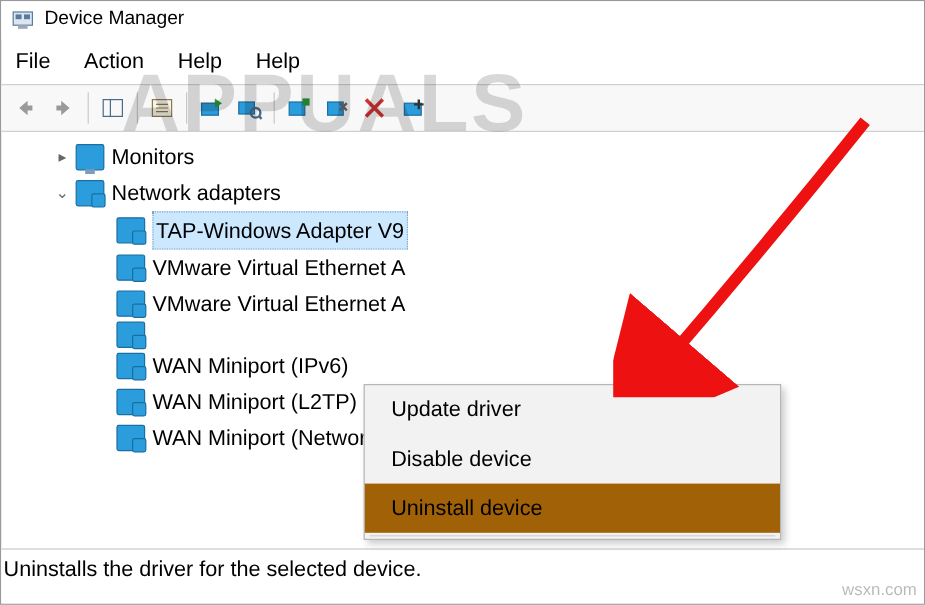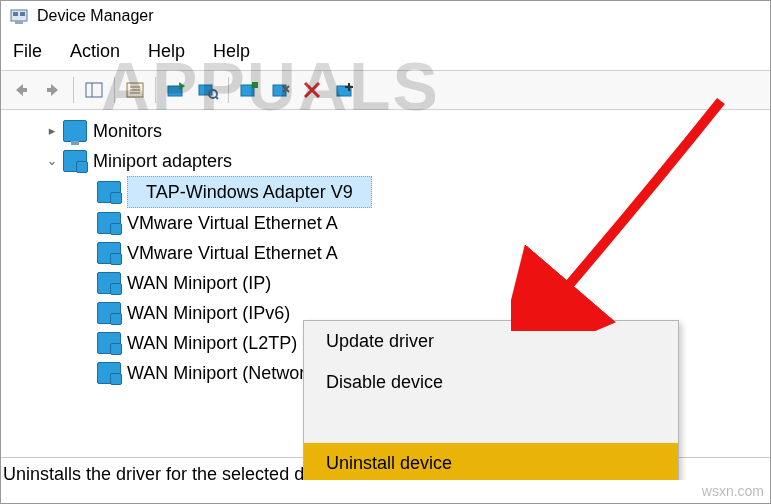--- a/index.html
+++ b/index.html
@@ -118,42 +118,41 @@
       bottom: -2px;
       width: 10px;
       height: 10px;
       background: #2b9cdc;
       border: 1px solid #1a6ea0;
       border-radius: 2px;
     }
     .node.selected .label {
       background: #cce8ff;
       border: 1px dotted #7da2ce;
-      padding: 0 18px;
+      padding: 0 2px;
     }
     .indent-1 { padding-left: 40px; }
     .indent-3 { padding-left: 92px; }
     
     .context-menu {
       position: absolute;
       top: 210px;
       left: 302px;
-      width: 376px;
+      width: 348px;
       background: #f2f2f2;
       border: 1px solid #b6b6b6;
       box-shadow: 3px 3px 6px rgba(0,0,0,0.2);
       font-size: 18px;
       z-index: 20;
     }
     .context-menu .mitem {
       padding: 10px 22px;
     }
     .context-menu .mitem.highlight {
-      background: #eab308;
-      margin-top: 40px;
+      background: #a16207;
     }
     .context-menu .msep {
       height: 1px;
       background: #d0d0d0;
       margin: 2px 4px;
     }
     
     .statusbar {
       position: absolute;
       bottom: 0;
@@ -291,21 +290,21 @@
 
     <div class="node indent-1">
       <span class="expander">▸</span>
       <span class="node-icon monitor-icon"></span>
       <span class="label">Monitors</span>
     </div>
 
     <div class="node indent-1">
       <span class="expander">⌄</span>
       <span class="node-icon net-icon"></span>
-      <span class="label">Miniport adapters</span>
+      <span class="label">Network adapters</span>
     </div>
 
 
     <div class="node indent-3 selected">
       <span class="node-icon net-icon"></span>
       <span class="label">TAP-Windows Adapter V9</span>
     </div>
 
     <div class="node indent-3">
       <span class="node-icon net-icon"></span>
@@ -313,21 +312,20 @@
     </div>
 
     <div class="node indent-3">
       <span class="node-icon net-icon"></span>
       <span class="label">VMware Virtual Ethernet A</span>
     </div>
 
 
     <div class="node indent-3">
       <span class="node-icon net-icon"></span>
-      <span class="label">WAN Miniport (IP)</span>
     </div>
 
     <div class="node indent-3">
       <span class="node-icon net-icon"></span>
       <span class="label">WAN Miniport (IPv6)</span>
     </div>
 
     <div class="node indent-3">
       <span class="node-icon net-icon"></span>
       <span class="label">WAN Miniport (L2TP)</span>

